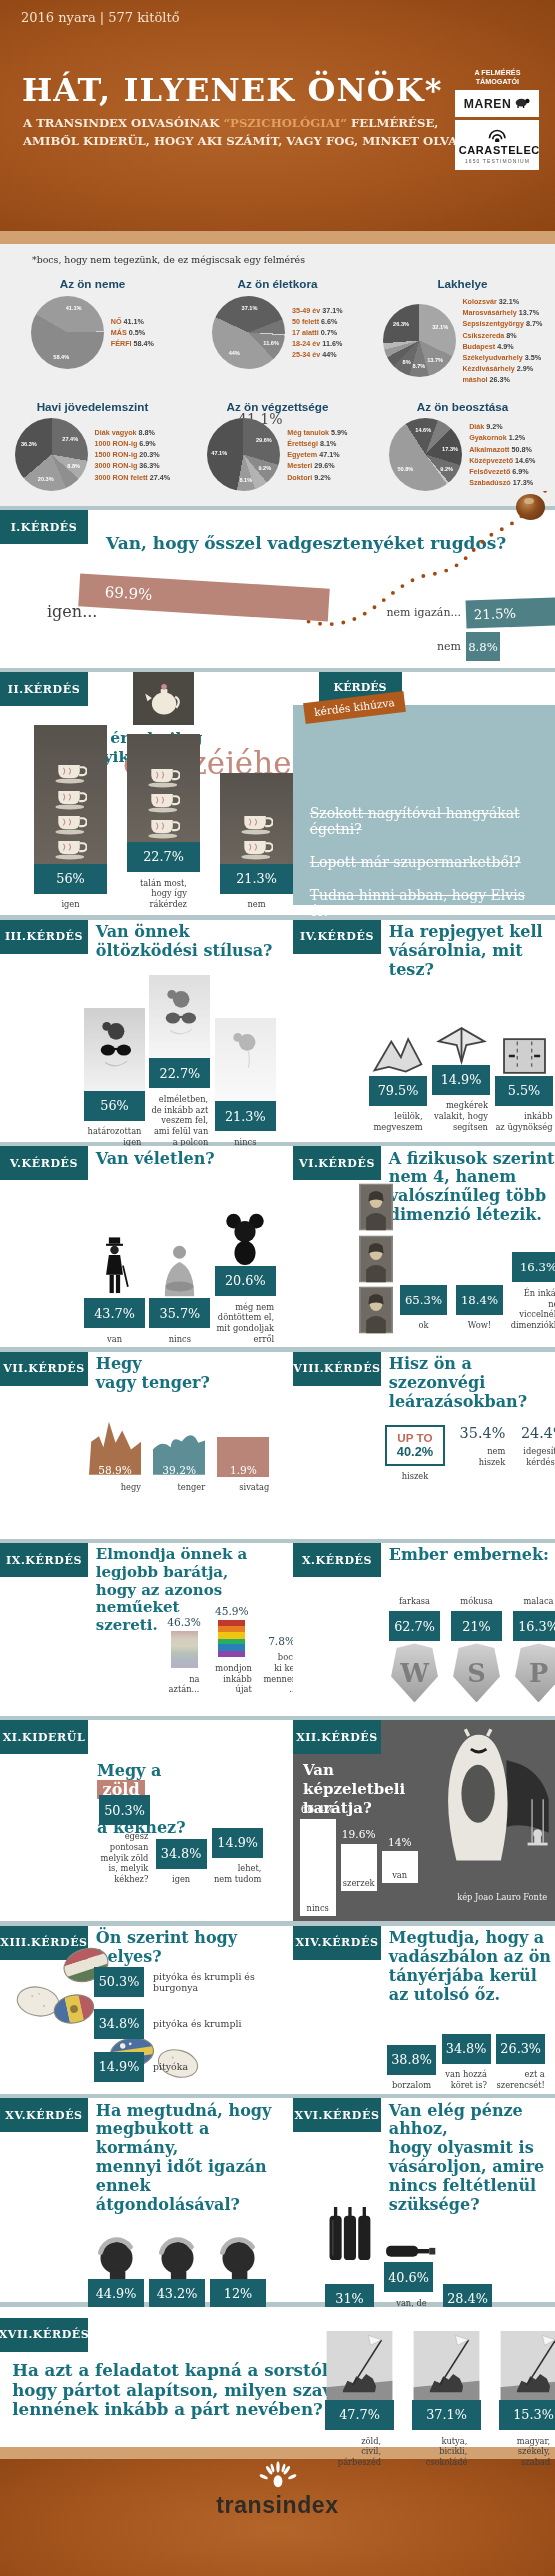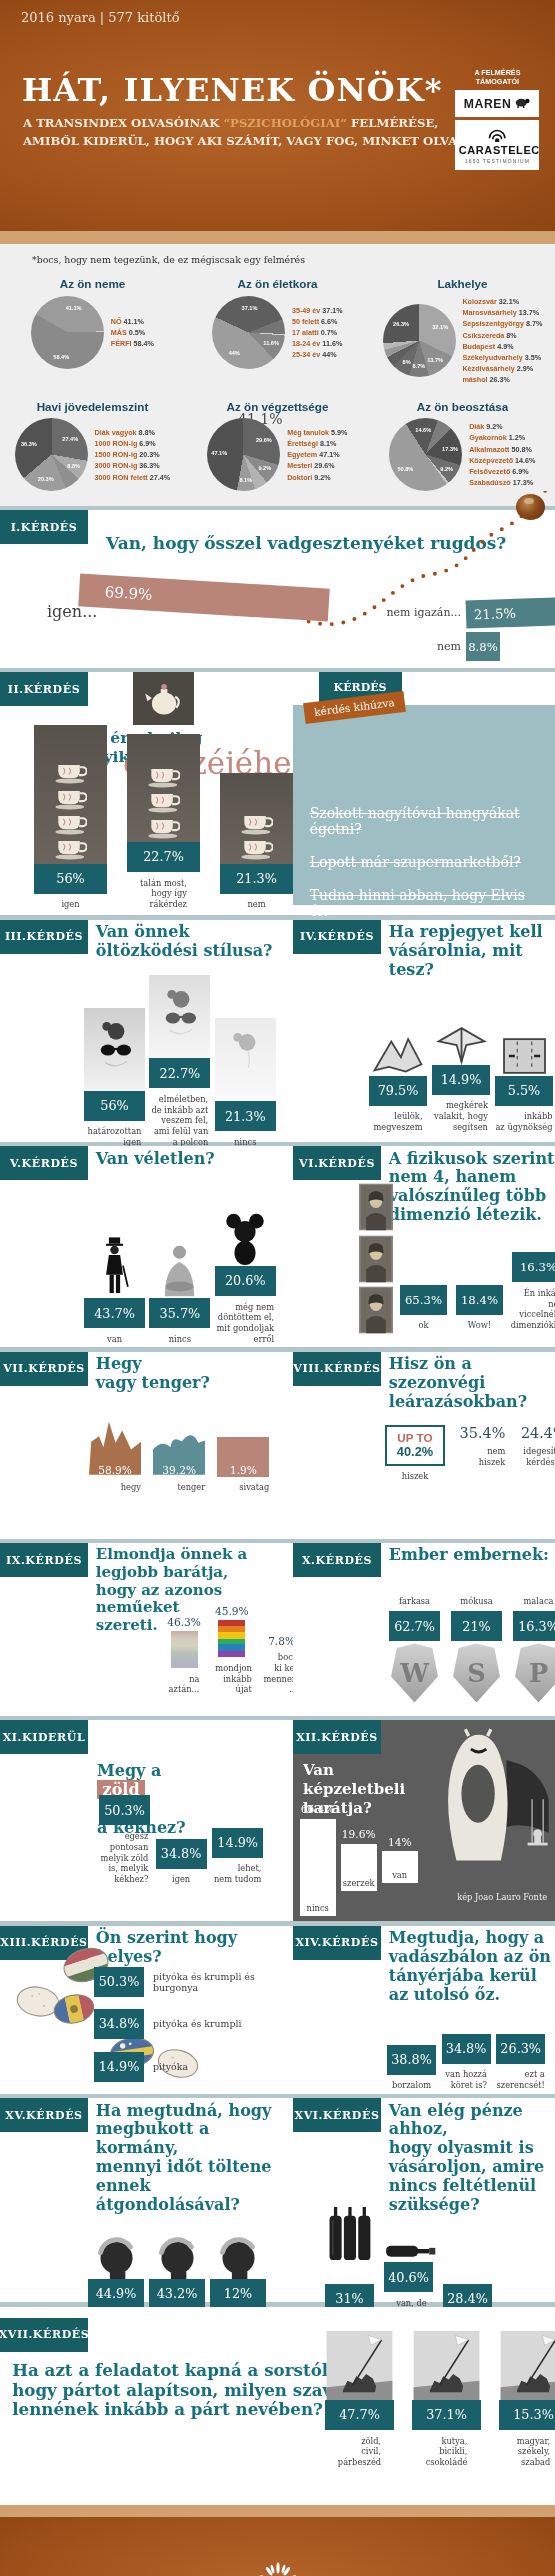--- a/index.html
+++ b/index.html
@@ -63,21 +63,21 @@
   .q2-t2{position:absolute;left:123px;top:73px;font-size:31px;color:#c4897c}
   .cuprow{position:absolute;left:34px;bottom:5.6px;display:flex;gap:20px;align-items:flex-end}
   .cupcell{display:flex;flex-direction:column;align-items:center;width:73px}
   .cupcol{width:73px;background:linear-gradient(#57524c,#6b655d);display:flex;flex-direction:column;justify-content:flex-end;align-items:center;gap:3.3px;padding:4.4px 0 3.3px}
   .bluebox{position:absolute;left:0;top:33px;right:0;bottom:10px;background:#9fbec3}
   .klabel{position:absolute;left:25.6px;top:0;width:83px;height:31px;background:#175d64;color:#fff;display:flex;align-items:center;justify-content:center;font-size:11px;font-weight:bold;z-index:2}
   .ktag{position:absolute;left:11px;top:24.4px;background:#b05a1e;color:#fff;font-size:10.6px;padding:4.4px 10px;transform:rotate(-7deg);z-index:3}
   .strikes{position:absolute;left:16.7px;top:100px;right:13.3px}
   .strike{color:#fff;font-size:14px;text-decoration:line-through;margin:0 0 16.7px 0}
   
-  .r34{height:222px}.r56{height:201px}.r78{height:187px}.r910{height:173px}.r1112{height:201px}.r1314{height:168px}.r1516{height:204px}.r17{height:198px}
+  .r34{height:222px}.r56{height:201px}.r78{height:187px}.r910{height:173px}.r1112{height:201px}.r1314{height:168px}.r1516{height:204px}.r17{height:140px}
   .facebox{width:61px;height:83px;background:linear-gradient(#cfcfcf,#f2f2f2);display:flex;align-items:center;justify-content:center}
   .op70{opacity:.68}.op40{opacity:.4}
   .shape{width:52px;position:relative;text-align:center}
   .shape-val{position:absolute;left:0;right:0;bottom:16.7px;color:#fff;font-size:10.6px}
   .upto{width:53px;border:2.2px solid #19606a;background:#fff;padding:4.4px 1.1px}
   .upto-pre{font:bold 11.7px "Liberation Sans",sans-serif;color:#c06a58}
   .upto-val{font:bold 12.8px "Liberation Sans",sans-serif;color:#19606a}
   .bigval{font-size:14.4px;color:#2e4e5a}
   .shield{width:51px;height:59px;background:linear-gradient(#d2d2d2,#9d9d9d);clip-path:polygon(50% 100%,96% 56%,85% 8%,50% 0%,15% 8%,4% 56%);display:flex;align-items:center;justify-content:center;font-size:25.6px;font-weight:bold;color:#7d7d7d;margin-top:2.2px}
   .hl-box{background:#bf8275;color:#fff;padding:0 5.6px}
@@ -885,21 +885,21 @@
     </div>
   </div>
   <div class="divider"></div>
 
   <div class="row r1516">
     <div class="col-l sec">
       <div class="qhead">
           <div class="qlabel">XV.KÉRDÉS</div>
           <h3 class="qtitle">Ha megtudná, hogy
 megbukott a kormány,
-mennyi időt töltene
+mennyi időt igazán
 ennek átgondolásával?</h3>
         </div>
       <div class="cellrow" style="margin:11px 0 0 88px;gap:5px">
         <div class="cell" style="width:56px">
             <div class="imgslot" style="height:53px">
               <svg width="47" height="52" viewBox="0 0 84 94">
                 <use href="#headp"></use>
               </svg>
             </div>
             <div class="vbox">44.9%</div>
@@ -997,21 +997,21 @@
           <div class="vbox">15.3%</div>
           <div class="albl">magyar,
 székely,
 szabad</div>
         </div>
     </div>
   </section>
 
   <div class="tan" style="height:12.2px"></div>
   <footer class="foot">
-    <div style="padding-top:43px">
+    <div style="">
       <svg width="44" height="29" viewBox="0 0 80 52">
         <g fill="#fff">
           <ellipse cx="40" cy="40" rx="8" ry="11"></ellipse>
           <ellipse cx="40" cy="14" rx="3" ry="10"></ellipse>
           <ellipse cx="24" cy="20" rx="3" ry="9" transform="rotate(-35 24 20)"></ellipse>
           <ellipse cx="56" cy="20" rx="3" ry="9" transform="rotate(35 56 20)"></ellipse>
           <ellipse cx="14" cy="32" rx="3" ry="8" transform="rotate(-65 14 32)"></ellipse>
           <ellipse cx="66" cy="32" rx="3" ry="8" transform="rotate(65 66 32)"></ellipse>
           <ellipse cx="30" cy="16" rx="2.5" ry="8" transform="rotate(-16 30 16)"></ellipse>
           <ellipse cx="50" cy="16" rx="2.5" ry="8" transform="rotate(16 50 16)"></ellipse>

